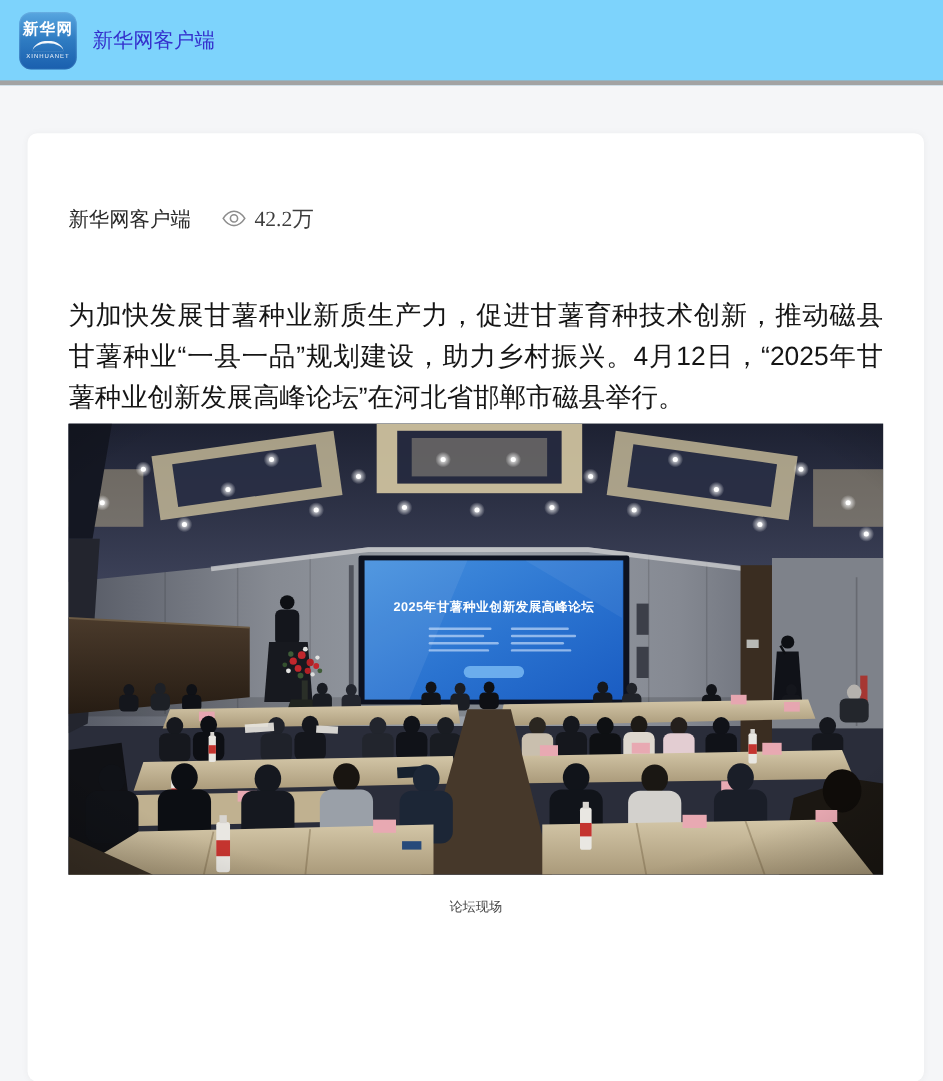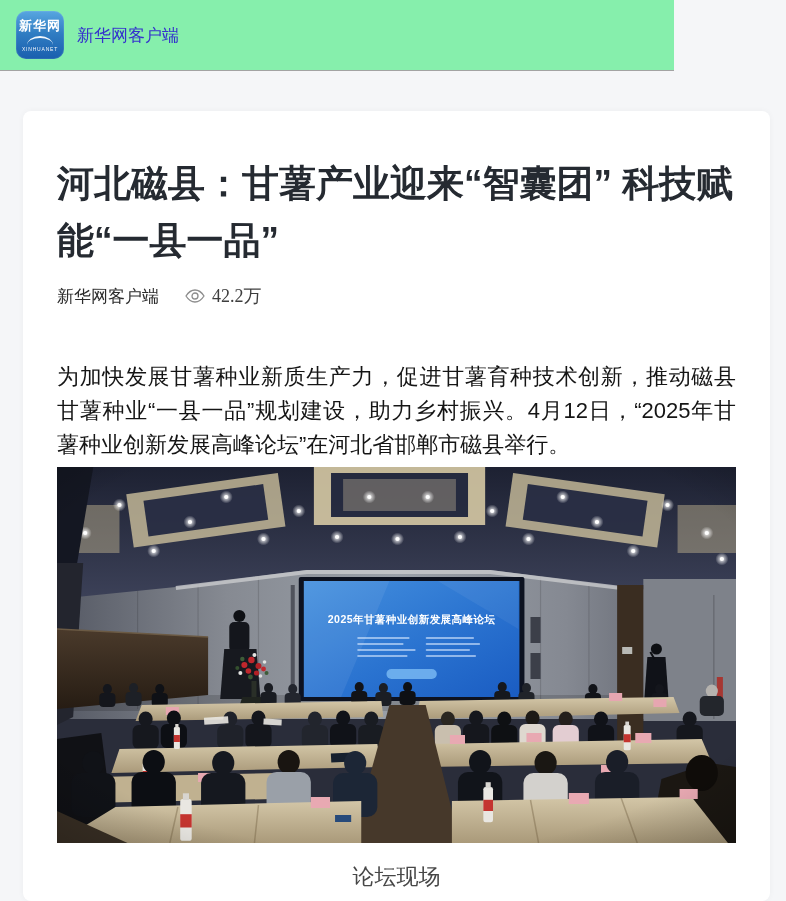--- a/index.html
+++ b/index.html
@@ -3,22 +3,22 @@
 <meta charset="utf-8">
 <style>
   html,body{margin:0;padding:0;}
   body{
     width:786px;height:901px;overflow:hidden;position:relative;
     background:#f5f6f8;
     font-family:"Liberation Sans","DejaVu Sans",sans-serif;
   }
   
   .app-header{
-    position:absolute;top:0;left:0;width:674px;height:71px;
-    background:#86efac;border-bottom:1px solid #a3a3a3;
+    position:absolute;top:0;left:0;width:786px;height:71px;
+    background:#7dd3fc;border-bottom:4px solid #a3a3a3;
     display:flex;align-items:center;padding-left:16px;box-sizing:border-box;
   }
   .logo{
     width:48px;height:48px;border-radius:10px;flex:0 0 auto;
     background:linear-gradient(180deg,#58a6e0 0%,#2f7cc2 48%,#1a5fae 100%);
     color:#fff;display:flex;flex-direction:column;align-items:center;justify-content:center;
     box-shadow:inset 0 0 0 1px rgba(255,255,255,.08);
   }
   .logo-cn{font-size:13px;font-weight:700;letter-spacing:1px;line-height:14px;}
   .logo-arc{width:26px;height:7px;border-top:2px solid rgba(255,255,255,.95);
@@ -44,37 +44,36 @@
     font-size:18px;color:#3e3e3e;font-family:"Liberation Serif","DejaVu Serif",serif;}
   .views svg{display:block;}
   p.body-text{
     margin:52px 0 4px 0;font-size:22px;line-height:34px;color:#151515;
     text-align:justify;
   }
   figure{margin:5px 0 0 0;}
   .photo{width:679px;height:376px;position:relative;overflow:hidden;background:#2a2d3a;cursor:pointer;}
   .photo svg{display:block;width:100%;height:100%;}
   figcaption{
-    text-align:center;font-size:22px;color:#474747;margin-top:19px;
+    text-align:center;font-size:11px;color:#474747;margin-top:19px;
   }
 </style>
 </head>
 <body>
 
 <header class="app-header">
   <div class="logo">
     <span class="logo-cn">新华网</span>
     <span class="logo-arc"></span>
     <span class="logo-en">XINHUANET</span>
   </div>
   <div class="app-name">新华网客户端</div>
 </header>
 
 <main class="card">
-  <h1 class="title">河北磁县：甘薯产业迎来“智囊团” 科技赋能“一县一品”</h1>
 
   <div class="byline">
     <span class="source">新华网客户端</span>
     <span class="views">
       <svg width="20" height="14" viewBox="0 0 20 14">
         <path d="M1 7 C4 2.3 7 1 10 1 C13 1 16 2.3 19 7 C16 11.7 13 13 10 13 C7 13 4 11.7 1 7 Z" fill="none" stroke="#8d8d8d" stroke-width="1.3"></path>
         <circle cx="10" cy="7" r="3" fill="none" stroke="#8d8d8d" stroke-width="1.3"></circle>
       </svg>
       <span>42.2万</span>
     </span>

